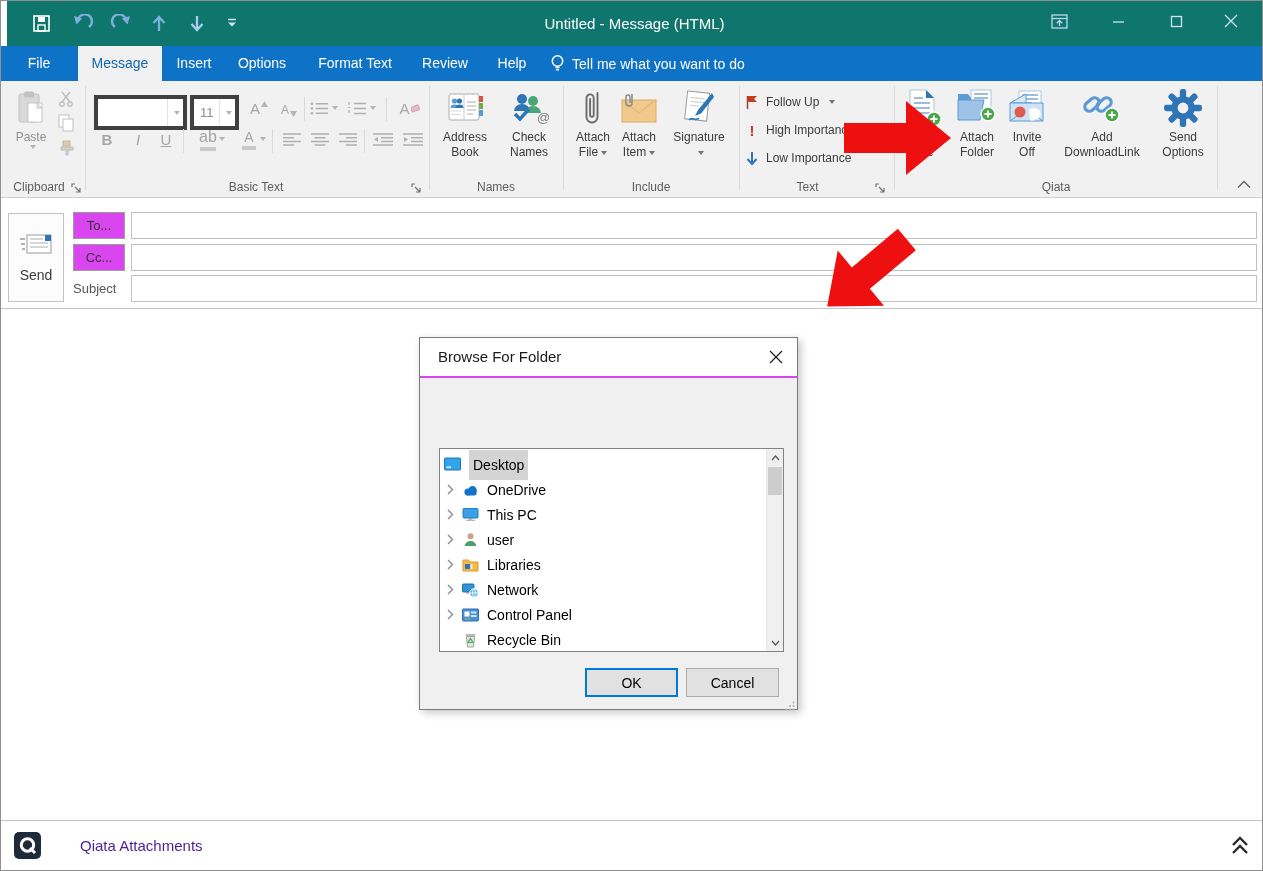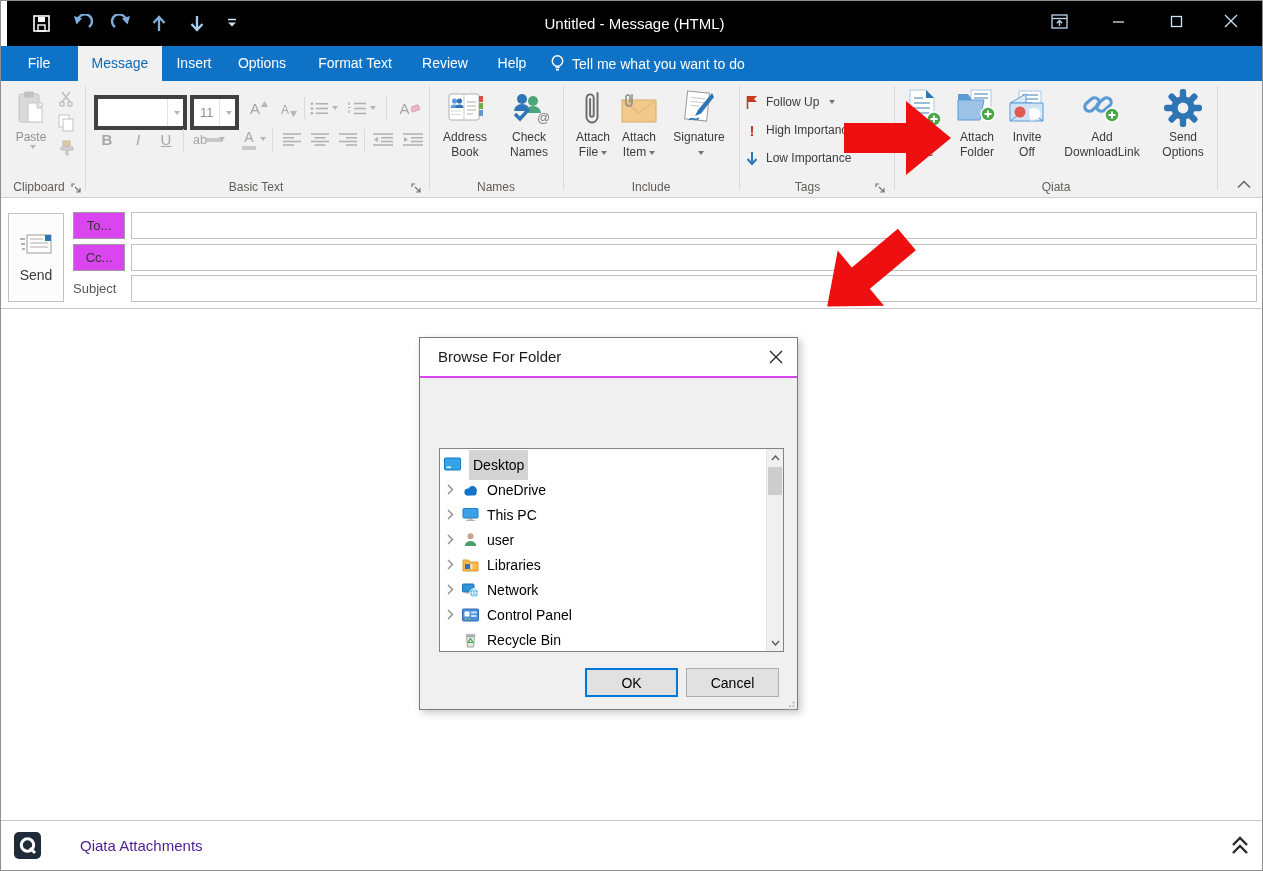--- a/index.html
+++ b/index.html
@@ -1,19 +1,19 @@
 <!DOCTYPE html>
 <html><head>
 <meta charset="utf-8">
 <style>
   html,body{margin:0;padding:0;background:#d8d8d8;font-family:"Liberation Sans",sans-serif;}
   .win{position:relative;width:1263px;height:871px;background:#fff;border:1px solid #8f8f8f;box-sizing:border-box;overflow:hidden;}
 
   
-  .titlebar{position:absolute;left:6px;top:0;right:0;height:45px;background:#000000;}
+  .titlebar{position:absolute;left:6px;top:0;right:0;height:45px;background:#0f766e;}
   .qatbtn{position:absolute;top:9px;width:28px;height:26px;display:flex;align-items:center;justify-content:center;}
   .title-text{position:absolute;left:280px;right:280px;top:0;height:45px;line-height:45px;text-align:center;color:#fff;font-size:15px;white-space:nowrap;}
   .winctl{position:absolute;top:0;width:46px;height:40px;display:flex;align-items:center;justify-content:center;}
 
   
   .tabbar{position:absolute;left:0;top:45px;right:0;height:35px;background:#0e72c6;}
   .tab{position:absolute;top:0;height:35px;line-height:35px;text-align:center;color:#fff;font-size:14px;cursor:default;}
   .tab.active{background:#f1f1f1;color:#1168ad;}
   .tellme{position:absolute;left:549px;top:0;height:35px;display:flex;align-items:center;gap:7px;color:#fff;font-size:14px;}
 
@@ -247,21 +247,21 @@
     <div class="mini" style="left:95px;top:46px;width:22px;height:25px;font-weight:bold;font-size:15px">
         <span class="glyph">B</span>
       </div>
     <div class="mini" style="left:126px;top:46px;width:22px;height:25px;font-style:italic;font-size:15px">
         <span class="glyph">I</span>
       </div>
     <div class="mini" style="left:154px;top:46px;width:22px;height:25px;text-decoration:underline;font-size:15px">
         <span class="glyph">U</span>
       </div>
     <div class="bsep2" style="left:182px"></div>
-    <div class="mini" style="left:190px;top:44px;width:34px;height:28px;flex-direction:row;font-size:13px">
+    <div class="mini" style="left:190px;top:44px;width:34px;height:28px;flex-direction:column;font-size:16px">
       <span class="glyph">ab</span>
       <div style="width:16px;height:4px;background:#c9c9c9;margin-top:1px"></div>
       <span class="dd dis" style="position:absolute;right:0;top:12px"></span>
     </div>
     <div class="mini" style="left:231px;top:44px;width:34px;height:28px;flex-direction:column;font-size:14px">
       <span class="glyph">A</span>
       <div style="width:14px;height:4px;background:#c9c9c9;margin-top:1px"></div>
       <span class="dd dis" style="position:absolute;right:0;top:12px"></span>
     </div>
     <div class="bsep2" style="left:271px"></div>
@@ -385,21 +385,21 @@
     <div class="tagrow" style="top:38px">
       <span style="color:#c0392b;font-weight:bold;font-size:15px;width:14px;text-align:center">!</span>
       <span>High Importance</span>
     </div>
     <div class="tagrow" style="top:66px">
       <svg width="14" height="15" viewBox="0 0 14 15">
           <path d="M7 1 v10 M2.5 8 L7 13 l4.5-5" fill="none" stroke="#2e75b6" stroke-width="2"></path>
         </svg>
       <span>Low Importance</span>
     </div>
-    <div class="glabel" style="left:744px;width:125px">Tags</div>
+    <div class="glabel" style="left:744px;width:125px">Text</div>
     <div class="launcher" style="left:874px">
       <svg width="11" height="11" viewBox="0 0 11 11">
           <path d="M1 4 V1 h3 M4 4 l5 5 M9 5 v4 h-4" fill="none" stroke="#767472" stroke-width="1.2"></path>
         </svg>
     </div>
     <div class="gsep" style="left:893px"></div>
 
     <div class="btnL" style="left:898px;width:50px">
       <div class="ic">
         <svg width="38" height="40" viewBox="0 0 38 40">

